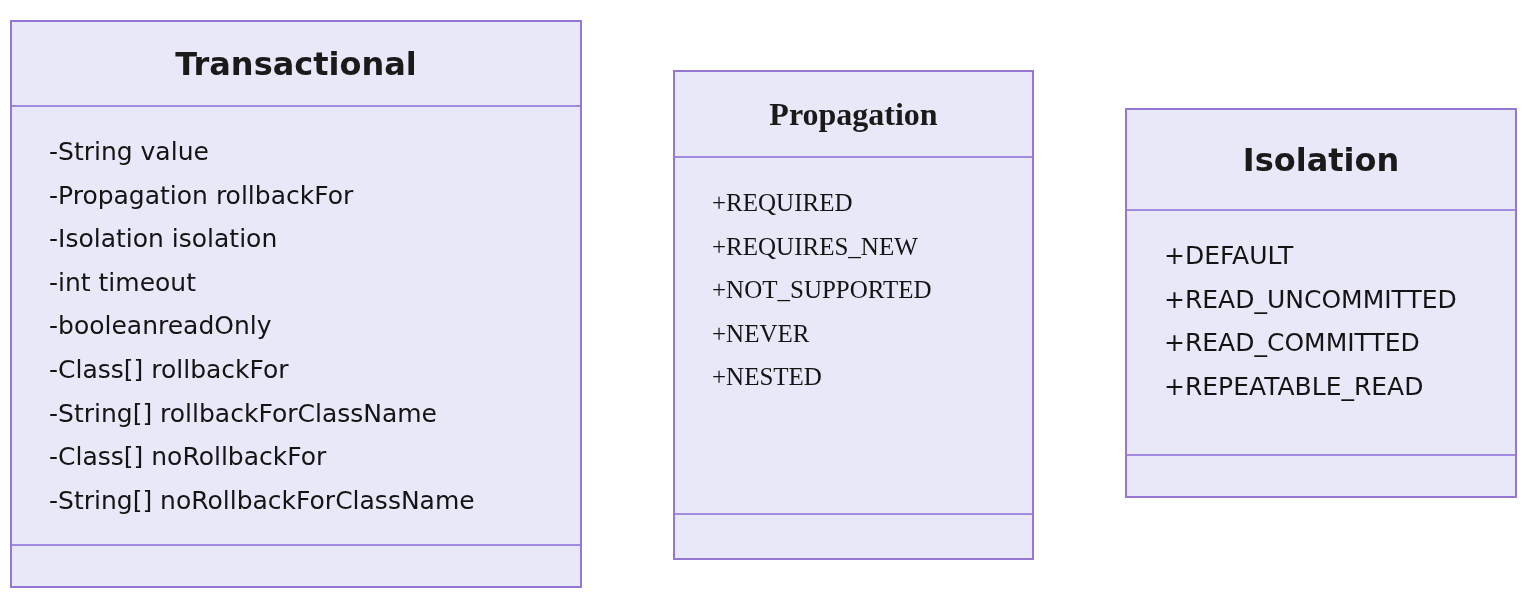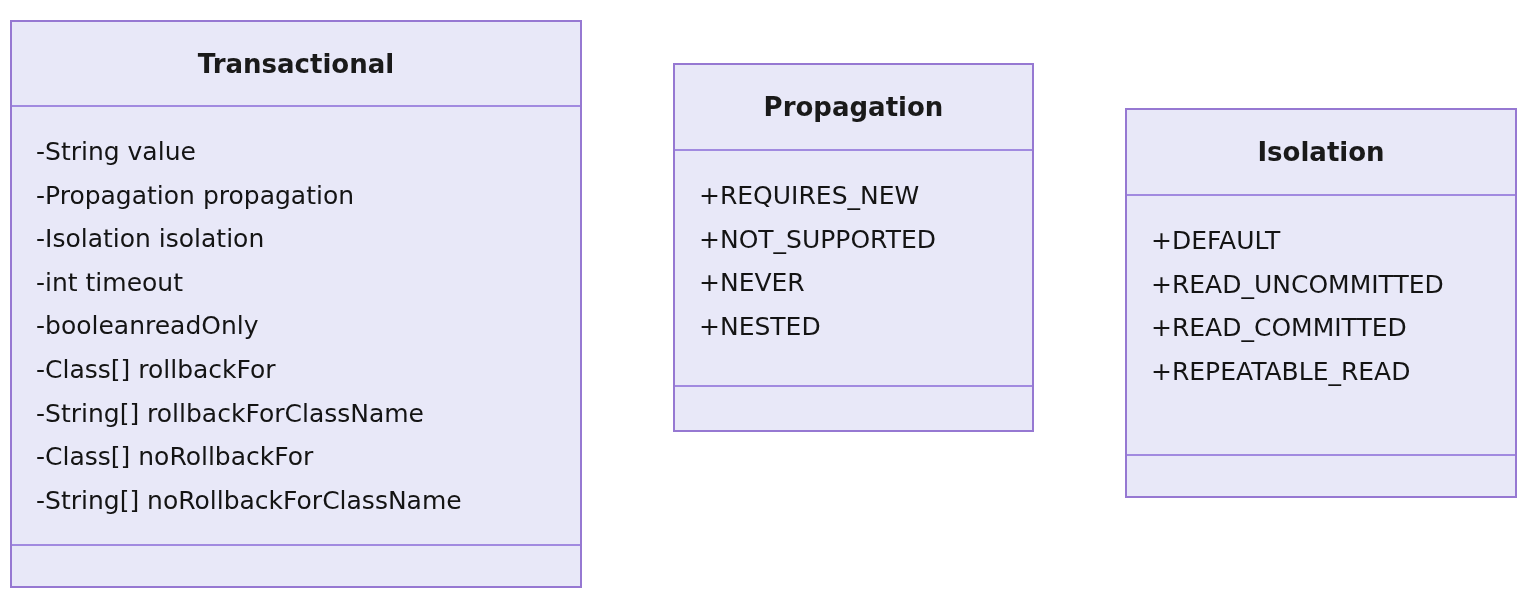--- a/index.html
+++ b/index.html
@@ -23,78 +23,79 @@
     display: flex;
     flex-direction: column;
   }
   .uml-title {
     flex: 0 0 auto;
     box-sizing: border-box;
     display: flex;
     align-items: center;
     justify-content: center;
     font-weight: bold;
-    font-size: 26px;
+    font-size: 32px;
     color: #1a1a1a;
     border-bottom: 2px solid #a18ae0;
   }
   .uml-members {
     flex: 1 1 auto;
     box-sizing: border-box;
-    padding: 23px 6px 0 24px;
+    padding: 23px 6px 0 37px;
     overflow: hidden;
   }
   .uml-member {
     font-size: 25px;
     line-height: 43.6px;
     color: #141414;
     white-space: nowrap;
   }
   .uml-methods {
     flex: 0 0 auto;
     box-sizing: border-box;
     border-top: 2px solid #a18ae0;
   }
   
   #class-transactional { left: 10px;   top: 20px;  width: 572px; height: 568px; }
   #class-transactional .uml-title   { height: 85px; }
   #class-transactional .uml-methods { height: 42px; }
 
-  #class-propagation   { left: 673px;  top: 63px;  width: 361px; height: 369px; }
+  #class-propagation   { left: 673px;  top: 70px;  width: 361px; height: 490px; font-family: Liberation Serif, serif; }
   #class-propagation .uml-title   { height: 86px; }
   #class-propagation .uml-methods { height: 45px; }
 
   #class-isolation     { left: 1125px; top: 108px; width: 392px; height: 390px; }
-  #class-isolation .uml-title   { height: 86px; }
+  #class-isolation .uml-title   { height: 101px; }
   #class-isolation .uml-methods { height: 42px; }
 </style>
 </head>
 <body>
 
 <div class="canvas">
 
   <section class="uml-class" id="class-transactional">
     <header class="uml-title">Transactional</header>
     <div class="uml-members">
       <div class="uml-member">-String value</div>
-      <div class="uml-member">-Propagation propagation</div>
+      <div class="uml-member">-Propagation rollbackFor</div>
       <div class="uml-member">-Isolation isolation</div>
       <div class="uml-member">-int timeout</div>
       <div class="uml-member">-booleanreadOnly</div>
       <div class="uml-member">-Class[] rollbackFor</div>
       <div class="uml-member">-String[] rollbackForClassName</div>
       <div class="uml-member">-Class[] noRollbackFor</div>
       <div class="uml-member">-String[] noRollbackForClassName</div>
     </div>
     <footer class="uml-methods"></footer>
   </section>
 
   <section class="uml-class" id="class-propagation">
     <header class="uml-title">Propagation</header>
     <div class="uml-members">
+      <div class="uml-member">+REQUIRED</div>
       <div class="uml-member">+REQUIRES_NEW</div>
       <div class="uml-member">+NOT_SUPPORTED</div>
       <div class="uml-member">+NEVER</div>
       <div class="uml-member">+NESTED</div>
     </div>
     <footer class="uml-methods"></footer>
   </section>
 
   <section class="uml-class" id="class-isolation">
     <header class="uml-title">Isolation</header>

